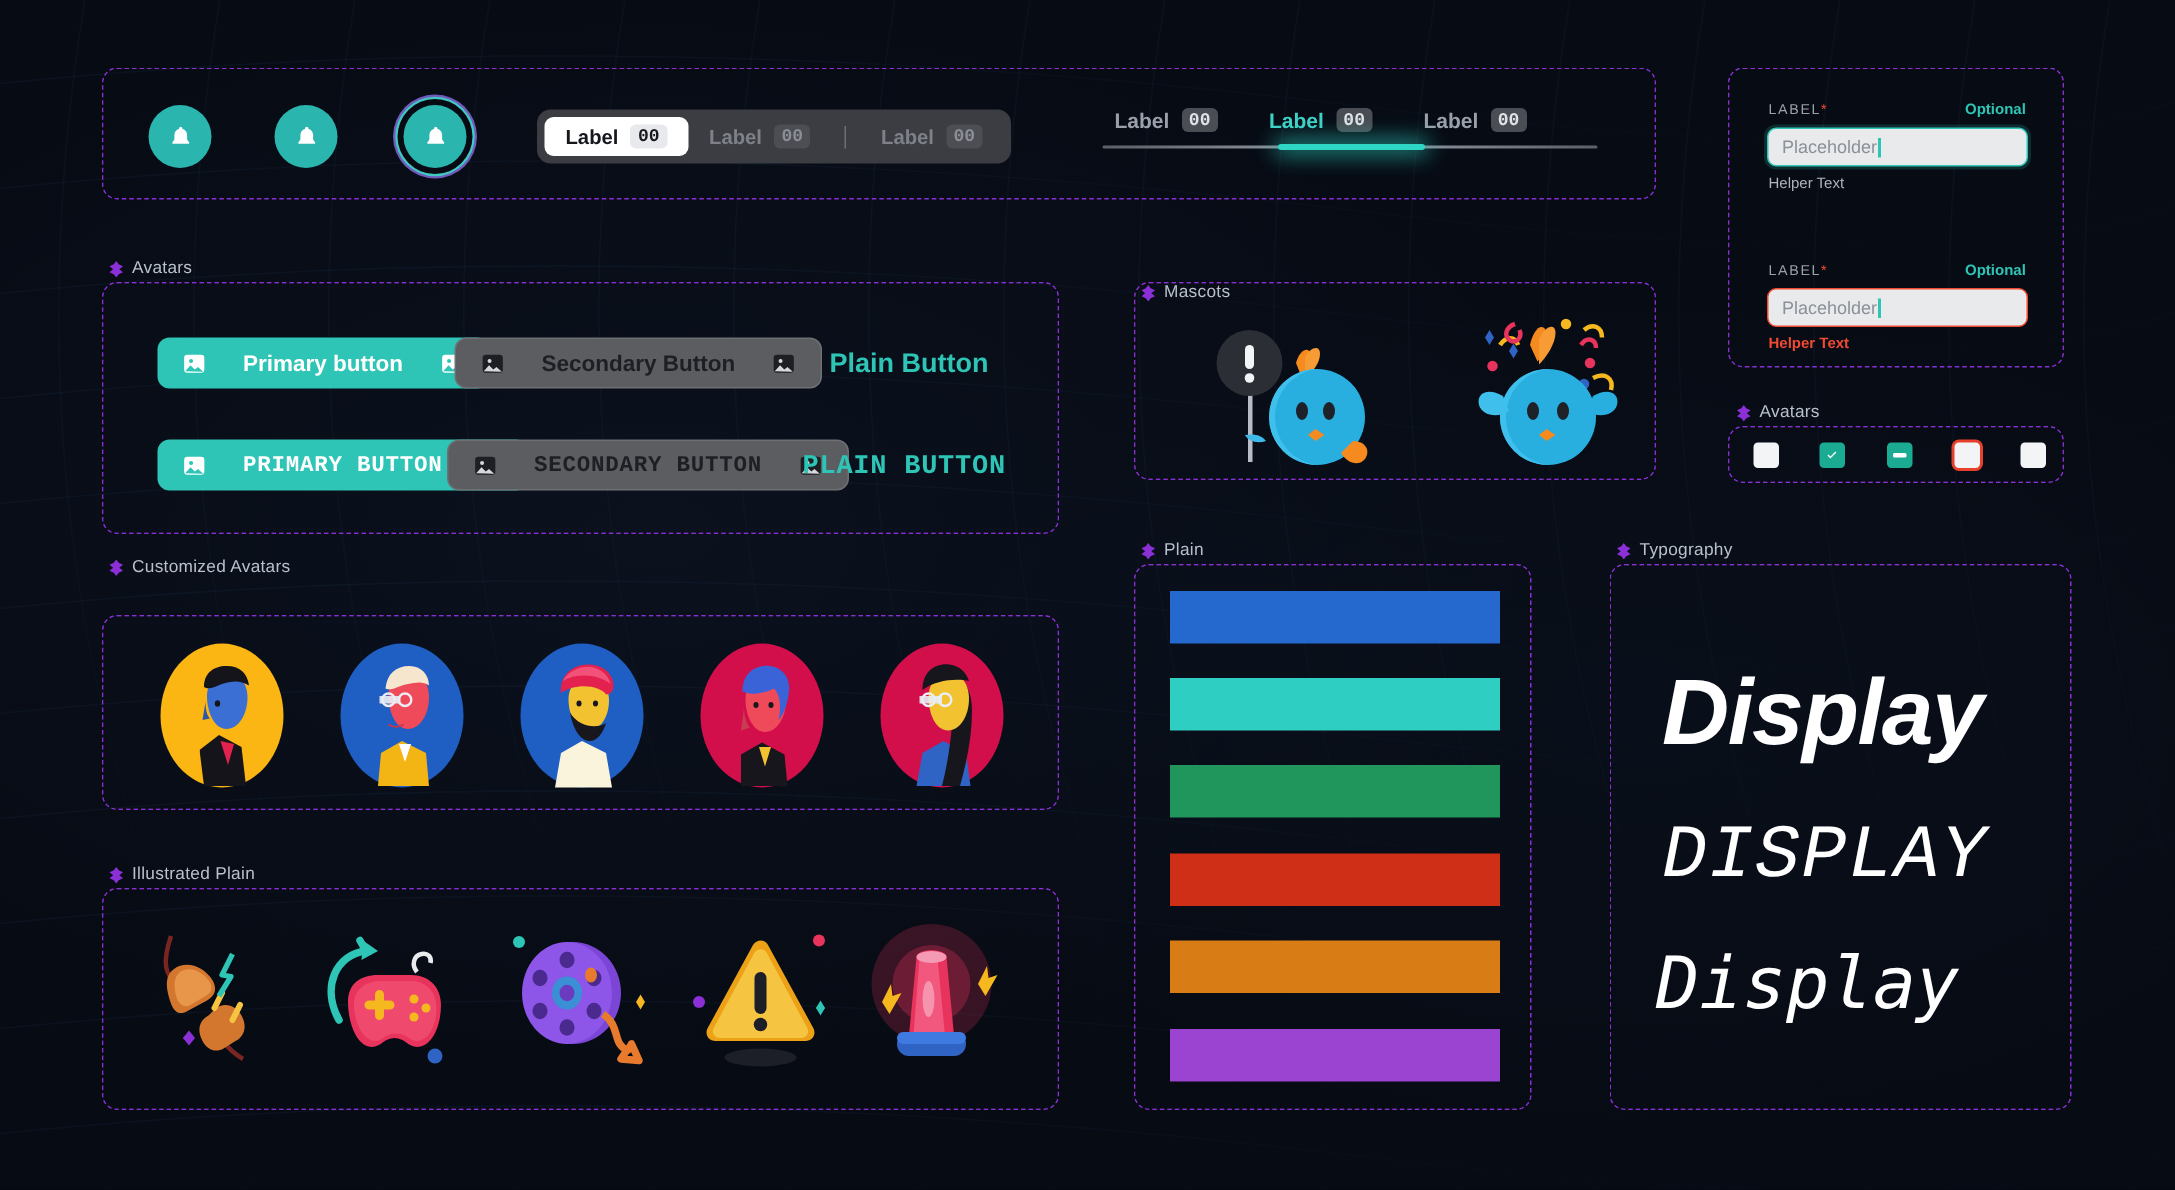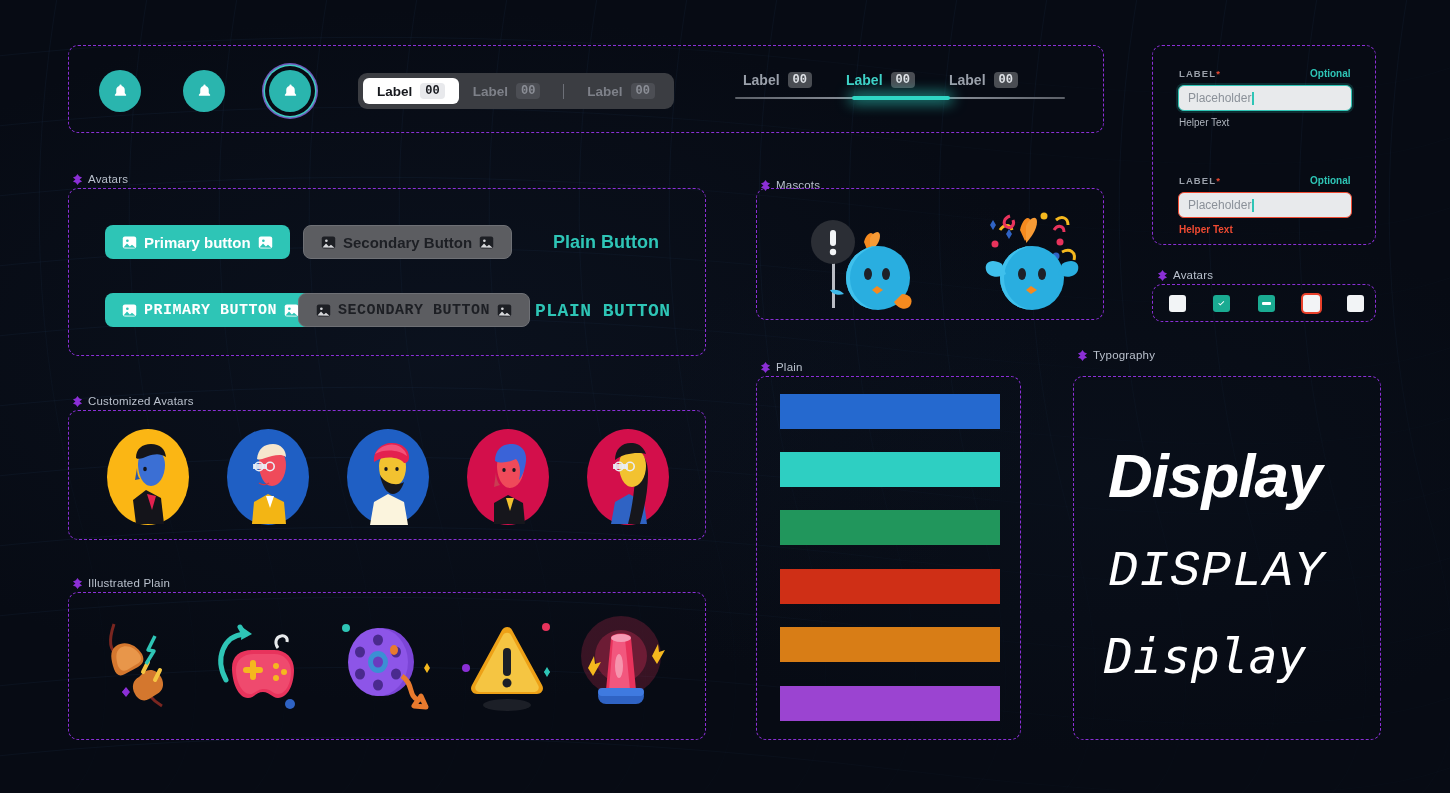--- a/index.html
+++ b/index.html
@@ -77,21 +77,21 @@
     font-family: "Liberation Mono", monospace; font-size: 12px; font-weight: 700;
     background: #4a4d53; color: #dfe2e7; border-radius: 4px; padding: 1px 5px; line-height: 14px;
   }
   .tabs-track { position: relative; height: 2px; background: linear-gradient(90deg,#5c6068,#9aa0aa,#5c6068); border-radius: 2px; }
   .tabs-ind { position: absolute; top: -1px; height: 4px; border-radius: 3px; background: #2fd6c4;
               box-shadow: 0 0 14px 3px rgba(47,214,196,.7); }
 
   
   .btn {
     position: absolute; display: inline-flex; align-items: center; justify-content: space-between;
-    gap: 6px; border-radius: 8px; white-space: nowrap;
+    gap: 24px; border-radius: 8px; white-space: nowrap;
   }
   .btn-primary {
     background: #2ec5b6; color: #ffffff; padding: 0 16px; height: 34px;
     font-size: 15px; font-weight: 700;
   }
   .btn-primary::before{
     content:""; position:absolute; inset:-1.5px; border-radius:9px; z-index:-1;
     background: linear-gradient(100deg,#8f6ee8,#e0524f,#e8c83c,#7ad34f,#2ec5b6);
   }
   .btn-secondary {
@@ -104,21 +104,21 @@
 
   
   .avatar { position: absolute; width: 84px; height: 98px; }
   .ill { position: absolute; width: 110px; height: 110px; }
   .mascot { position: absolute; }
 
   
   .swatch { position: absolute; left: 780px; width: 220px; height: 35px; }
 
   
-  .f-label { position: absolute; font-size: 9.5px; font-weight: 700; color: #9aa0aa; letter-spacing: 1.1px; }
+  .f-label { position: absolute; font-size: 9.5px; font-weight: 400; color: #9aa0aa; letter-spacing: 1.1px; }
   .f-req { color: #ef4a32; }
   .f-opt { position: absolute; font-size: 10px; font-weight: 700; color: #2ec5b6; }
   .f-input {
     position: absolute; left: 1178px; width: 174px; height: 26px;
     background: #e8eaec; border-radius: 6px;
     display: flex; align-items: center; padding: 0 9px;
     font-size: 12px; color: #8b9199;
   }
   .f-input.ok { border: 1.5px solid #2ec5b6; box-shadow: 0 0 0 2px rgba(46,197,182,.18); }
   .f-input.err { border: 1.5px solid #ef4a32; }
@@ -300,21 +300,21 @@
     <svg class="ico-img" viewBox="0 0 24 24">
         <rect x="2.5" y="3.5" width="19" height="17" rx="3" fill="#1d1f24"></rect>
         <circle cx="9" cy="9.5" r="1.9" fill="#d7d8db"></circle>
         <path d="M3.5 19l5-5.5 4 4 3-2.5 5 4.5z" fill="#d7d8db"></path>
       </svg>
   </div>
   <div class="btn btn-plain mono" style="left:535px; top:301px;">
     <span>PLAIN BUTTON</span>
   </div>
 
-  <div class="sect-label" style="left:72px; top:395px;">
+  <div class="sect-label" style="left:72px; top:372px;">
     <svg class="diamond" viewBox="0 0 16 16">
         <path d="M8 0l2.4 3.2L14.6 5 11 8l3.6 3-4.2 1.8L8 16l-2.4-3.2L1.4 11 5 8 1.4 5l4.2-1.8z" fill="#8b2fd6"></path>
       </svg>
     <span>Customized Avatars</span>
   </div>
   <div class="frame" style="left:68px; top:410px; width:638px; height:130px;"></div>
 
   <svg class="avatar" style="left:106px; top:428px;" viewBox="0 0 84 98">
     <ellipse cx="42" cy="49" rx="41" ry="48" fill="#fbb614"></ellipse>
     <g clip-path="inset(0 0 0 0)">
@@ -450,21 +450,21 @@
     <path d="M40 80 L45 28 c0-6 20-6 20 0 l5 52z" fill="#e8335c"></path>
     <path d="M43 80 L47 29 c0-4 12-4 12 0 l5 51z" fill="#f2577e"></path>
     <ellipse cx="55" cy="28" rx="10" ry="4" fill="#f59ab4"></ellipse>
     <ellipse cx="53" cy="56" rx="4" ry="12" fill="#f7a8bd" opacity=".75"></ellipse>
     <rect x="32" y="78" width="46" height="16" rx="8" fill="#2f63c4"></rect>
     <rect x="32" y="78" width="46" height="8" rx="4" fill="#3f7ae0"></rect>
     <path d="M22 58l6-12 1 8 6-2-8 14z" fill="#f5b81e"></path>
     <path d="M86 46l6-12 1 8 6-2-8 14z" fill="#f5b81e"></path>
   </svg>
 
-  <div class="sect-label" style="left:760px; top:179px;">
+  <div class="sect-label" style="left:760px; top:189px;">
     <svg class="diamond" viewBox="0 0 16 16">
         <path d="M8 0l2.4 3.2L14.6 5 11 8l3.6 3-4.2 1.8L8 16l-2.4-3.2L1.4 11 5 8 1.4 5l4.2-1.8z" fill="#8b2fd6"></path>
       </svg>
     <span>Mascots</span>
   </div>
   <div class="frame" style="left:756px; top:188px; width:348px; height:132px;"></div>
 
   <svg class="mascot" style="left:790px; top:212px;" viewBox="0 0 130 110" width="130" height="110">
     <rect x="42" y="48" width="3" height="48" fill="#b9bcc4"></rect>
     <circle cx="43" cy="30" r="22" fill="#2b2e35"></circle>
@@ -512,21 +512,21 @@
   </div>
   <div class="frame" style="left:756px; top:376px; width:265px; height:364px;"></div>
 
   <div class="swatch" style="top:394px; background:#2569cf;"></div>
   <div class="swatch" style="top:452px; background:#2ecfc2;"></div>
   <div class="swatch" style="top:510px; background:#21965c;"></div>
   <div class="swatch" style="top:569px; background:#cf2f16;"></div>
   <div class="swatch" style="top:627px; background:#d87d16;"></div>
   <div class="swatch" style="top:686px; background:#9b44d1;"></div>
 
-  <div class="sect-label" style="left:1077px; top:349px;">
+  <div class="sect-label" style="left:1077px; top:361px;">
     <svg class="diamond" viewBox="0 0 16 16">
         <path d="M8 0l2.4 3.2L14.6 5 11 8l3.6 3-4.2 1.8L8 16l-2.4-3.2L1.4 11 5 8 1.4 5l4.2-1.8z" fill="#8b2fd6"></path>
       </svg>
     <span>Typography</span>
   </div>
   <div class="frame" style="left:1073px; top:376px; width:308px; height:364px;"></div>
 
   <div class="ty ty1" style="left:1108px; top:440px;">Display</div>
   <div class="ty ty2" style="left:1108px; top:543px;">DISPLAY</div>
   <div class="ty ty3" style="left:1104px; top:628px;">Display</div>

